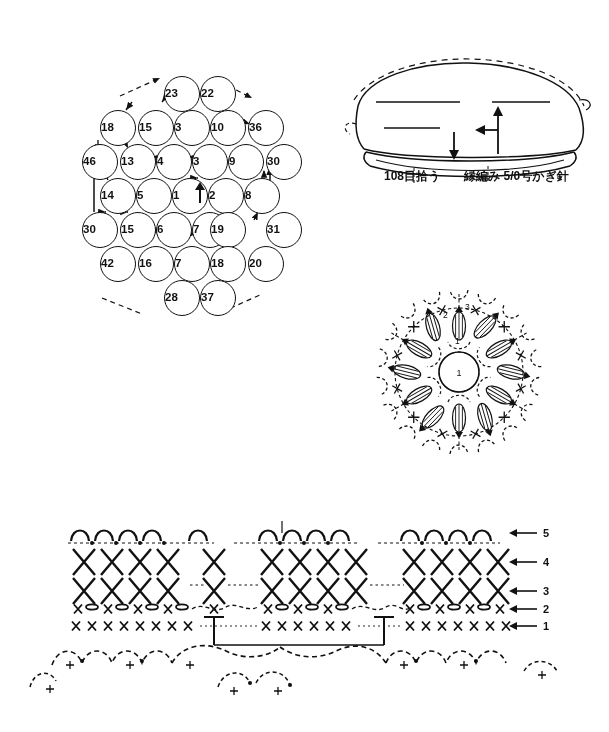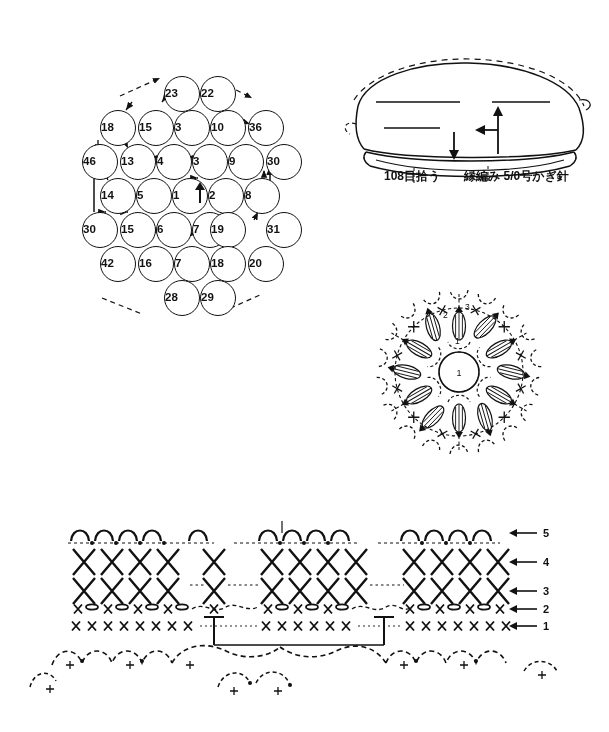--- a/index.html
+++ b/index.html
@@ -196,21 +196,21 @@
         <span>18</span>
       </div>
     <div class="motif-circle" style="left:212px;top:184px">
         <span>20</span>
       </div>
 
     <div class="motif-circle" style="left:128px;top:218px">
         <span>28</span>
       </div>
     <div class="motif-circle" style="left:164px;top:218px">
-        <span>29</span>
+        <span>37</span>
       </div>
 
     <svg class="start-arrow" style="left:157px;top:120px;" width="14" height="22">
       <g stroke="#111" stroke-width="2" fill="none">
         <path d="M7,21 L7,4"></path>
       </g>
       <path d="M7,0 L12,8 L2,8 z" fill="#111"></path>
     </svg>
   </div>
 

